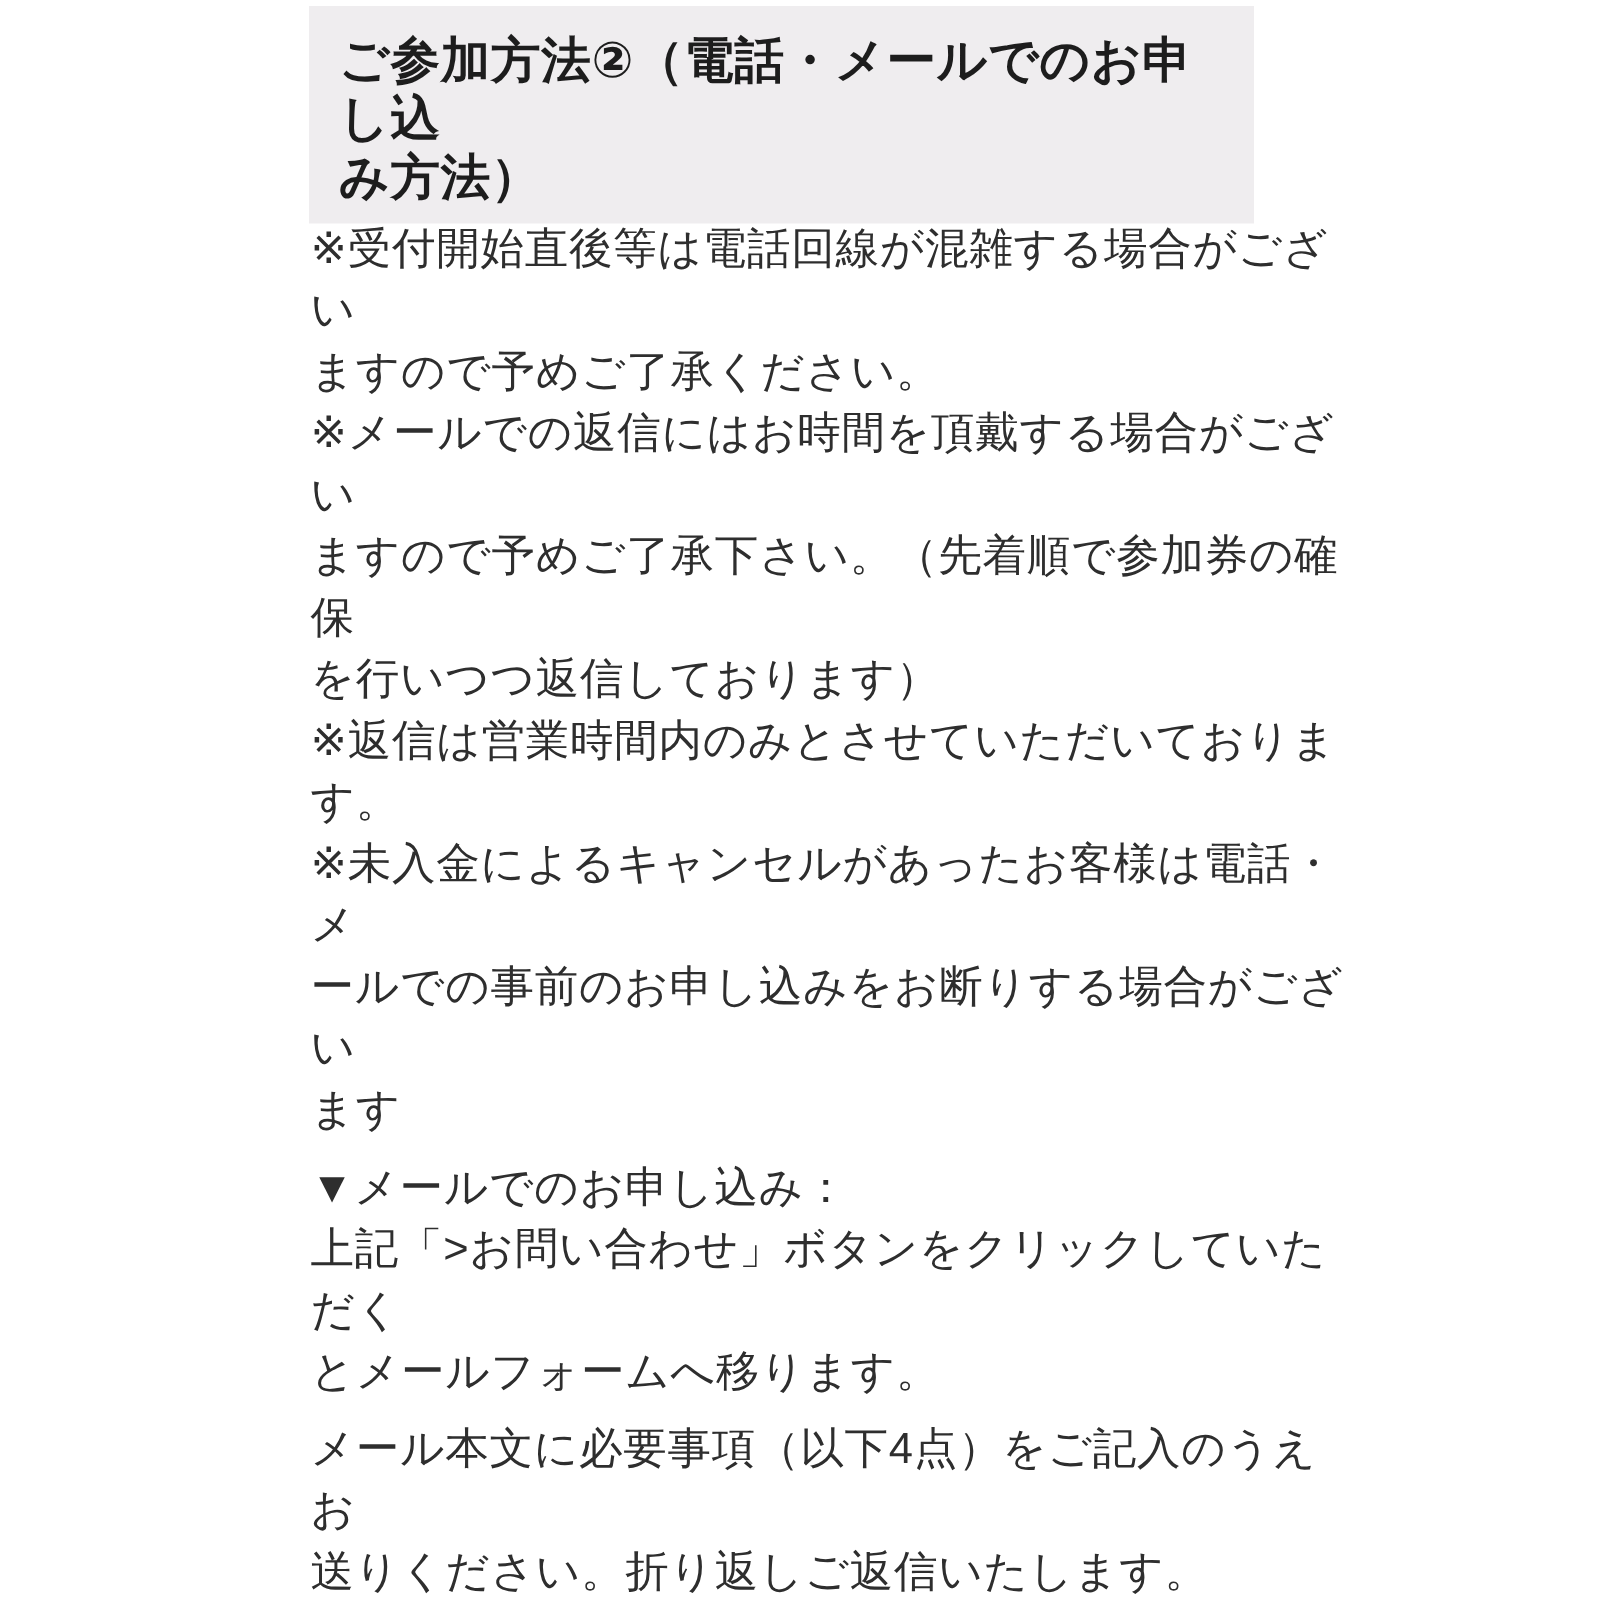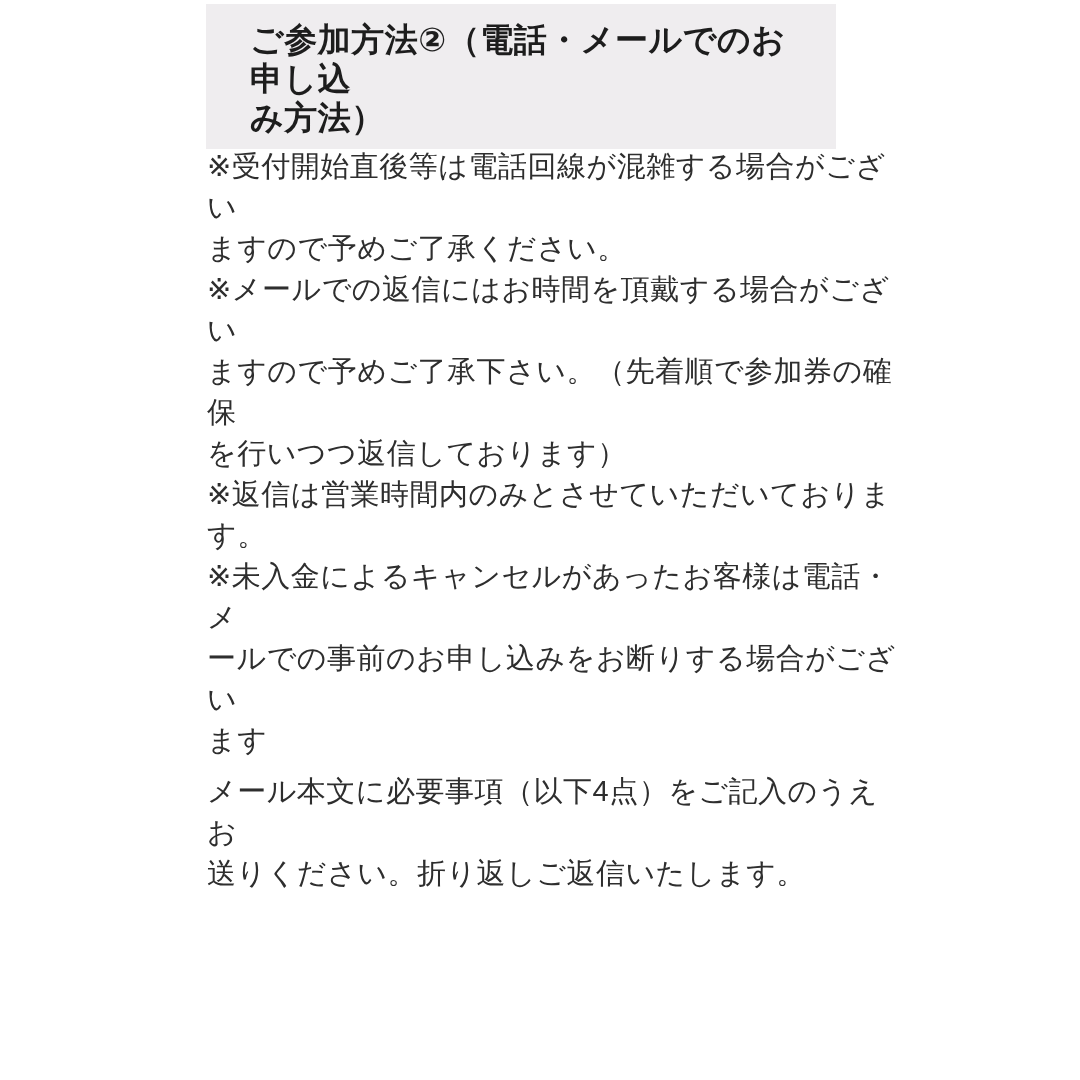--- a/index.html
+++ b/index.html
@@ -14,21 +14,21 @@
     background: #ffffff;
     overflow: hidden;
     font-family: "Liberation Sans", "DejaVu Sans", sans-serif;
   }
   .header-box {
     position: absolute;
     left: 206px;
     top: 4px;
     width: 630px;
     box-sizing: border-box;
-    padding: 16px 24px 12px 44px;
+    padding: 16px 24px 12px 20px;
     background: #efedef;
   }
   .header-title {
     margin: 0;
     font-size: 33px;
     line-height: 39px;
     font-weight: 700;
     color: #1d1d1d;
     white-space: pre-line;
     letter-spacing: 0.5px;
@@ -75,19 +75,22 @@
 ますので予めご了承ください。
 ※メールでの返信にはお時間を頂戴する場合がござい
 ますので予めご了承下さい。（先着順で参加券の確保
 を行いつつ返信しております）
 ※返信は営業時間内のみとさせていただいておりま
 す。
 ※未入金によるキャンセルがあったお客様は電話・メ
 ールでの事前のお申し込みをお断りする場合がござい
 ます</p>
 
+    <p class="para-gap-mail">▼メールでのお申し込み：
+上記「&gt;お問い合わせ」ボタンをクリックしていただく
+とメールフォームへ移ります。</p>
 
     <p class="para-gap-body">メール本文に必要事項（以下4点）をご記入のうえお
 送りください。折り返しご返信いたします。</p>
 
   </div>
 
 </div>
 
 </body></html>

